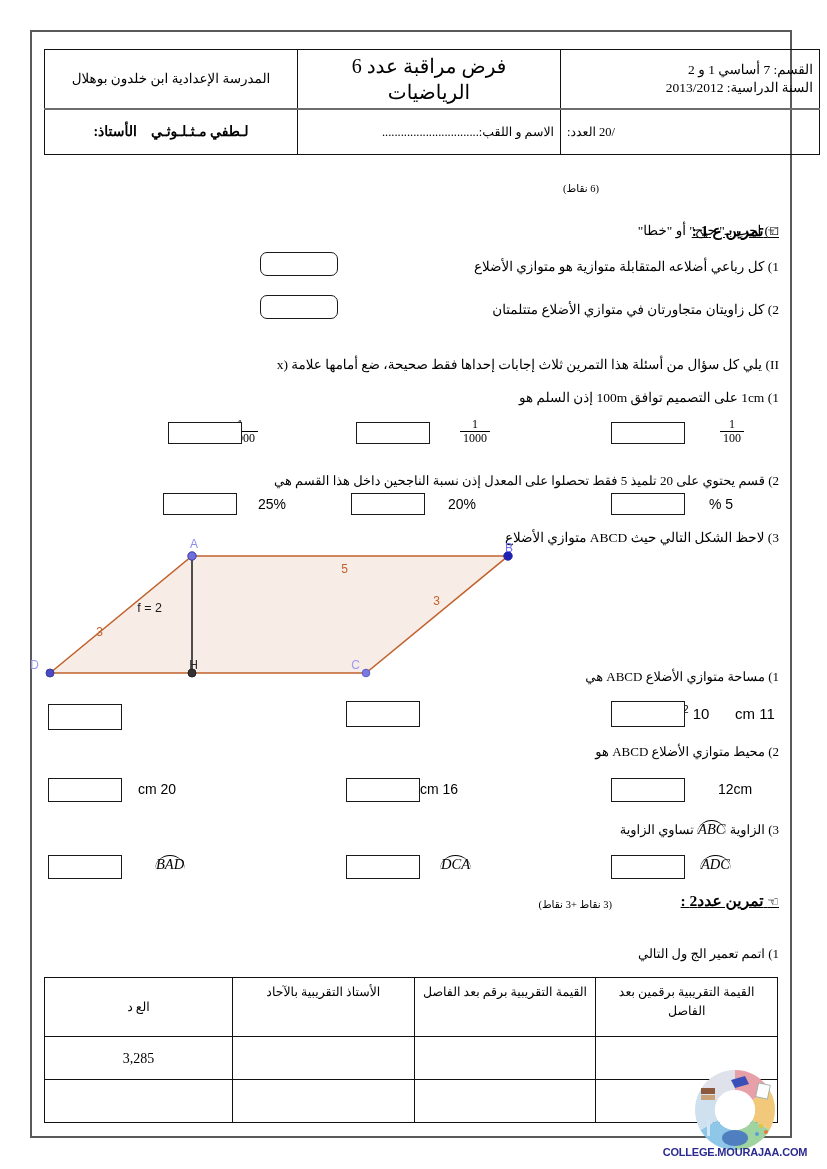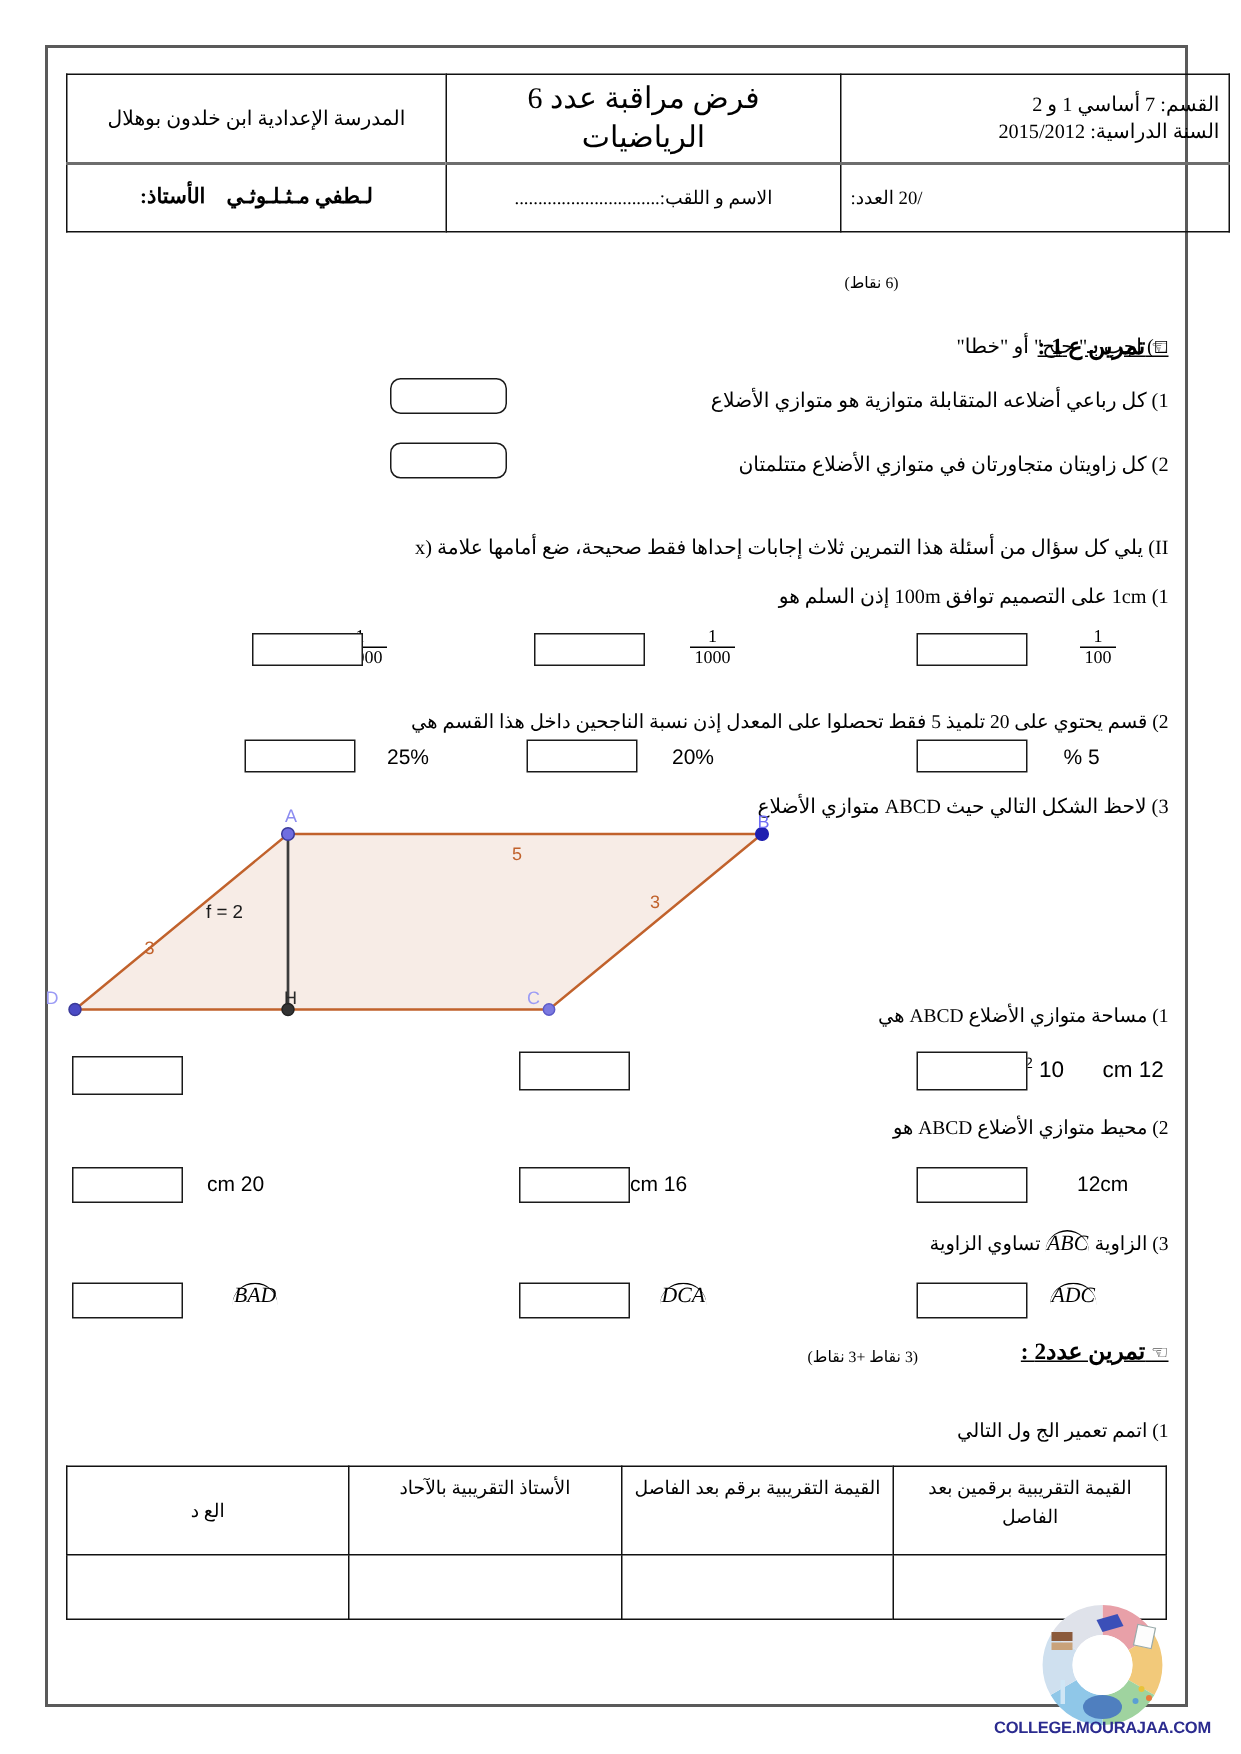--- a/index.html
+++ b/index.html
@@ -41,21 +41,21 @@
     padding:3px 6px;
     font-size:13.5px;
     line-height:1.35;
   }
   .hdr tr.row1 td{height:52px;}
   .hdr tr.row2 td{height:38px;border-top:2px solid #6d6d6d;}
   .hdr .c-school{width:240px;}
   .hdr .c-title{width:250px;font-size:20px;line-height:1.3;}
   .hdr .c-class{width:246px;text-align:right;}
   .hdr .c-teacher{font-weight:bold;font-size:14px;letter-spacing:.5px;}
-  .hdr .c-name{font-size:12.5px;}
+  .hdr .c-name{text-align:right;font-size:12.5px;}
   .hdr .c-mark{text-align:left;font-size:12.5px;}
   .hdr .c-mark .num{margin-right:34px;}
 
   
   .txt{position:absolute;white-space:nowrap;}
 
   .ex-title{
     font-weight:bold;
     font-size:15.5px;
     text-decoration:underline;
@@ -137,21 +137,21 @@
 </head>
 <body>
 
 <div class="page-frame"></div>
 
 <table class="hdr">
   <tbody>
       <tr class="row1">
     <td class="c-class">
       <div>القسم: 7 أساسي 1 و 2</div>
-      <div>السنة الدراسية: 2015/2012</div>
+      <div>السنة الدراسية: 2013/2012</div>
     </td>
     <td class="c-title">
       <div>فرض مراقبة عدد 6</div>
       <div>الرياضيات</div>
     </td>
     <td class="c-school">المدرسة الإعدادية ابن خلدون بوهلال</td>
   </tr>
   <tr class="row2">
     <td class="c-mark">
       <span class="num">/20</span>
@@ -237,21 +237,21 @@
     <text x="73" y="103" font-family="Liberation Sans, sans-serif" font-size="12" fill="#c1622c">3</text>
     <text x="132" y="79" font-family="Liberation Sans, sans-serif" font-size="12.5" fill="#1a1a1a">f = 2</text>
   </svg>
 </div>
 
 <div class="txt q-sm" style="right:48px;top:669px;">1) مساحة متوازي الأضلاع ABCD هي</div>
 
 <div class="lbl" style="left:663px;top:704px;font-size:15px;">
   <span>10 cm</span><sup style="font-size:10px;">2</sup>
 </div>
-<div class="lbl" style="left:735px;top:705px;font-size:15px;">12 cm</div>
+<div class="lbl" style="left:735px;top:705px;font-size:15px;">11 cm</div>
 <div class="abox" style="left:611px;top:701px;width:74px;height:26px;"></div>
 <div class="abox" style="left:346px;top:701px;width:74px;height:26px;"></div>
 <div class="abox" style="left:48px;top:704px;width:74px;height:26px;"></div>
 
 <div class="txt q-sm" style="right:48px;top:744px;">2) محيط متوازي الأضلاع ABCD هو</div>
 
 <div class="lbl" style="left:718px;top:781px;">12cm</div>
 <div class="abox" style="left:611px;top:778px;width:74px;height:24px;"></div>
 
 <div class="lbl" style="left:420px;top:781px;">16 cm</div>
@@ -287,20 +287,26 @@
 
 <div class="txt q-sm" style="right:48px;top:946px;">1) اتمم تعمير الج ول التالي</div>
 
 <table class="tbl">
   <tbody>
       <tr class="head">
     <td>القيمة التقريبية برقمين بعد الفاصل</td>
     <td>القيمة التقريبية برقم بعد الفاصل</td>
     <td>الأستاذ التقريبية بالآحاد</td>
     <td class="c-num">الع د</td>
+  </tr>
+  <tr class="body">
+    <td></td>
+    <td></td>
+    <td></td>
+    <td class="c-num val">3,285</td>
   </tr>
   <tr class="body">
     <td></td>
     <td></td>
     <td></td>
     <td class="c-num val"></td>
   </tr>
 </tbody>
   </table>
 

